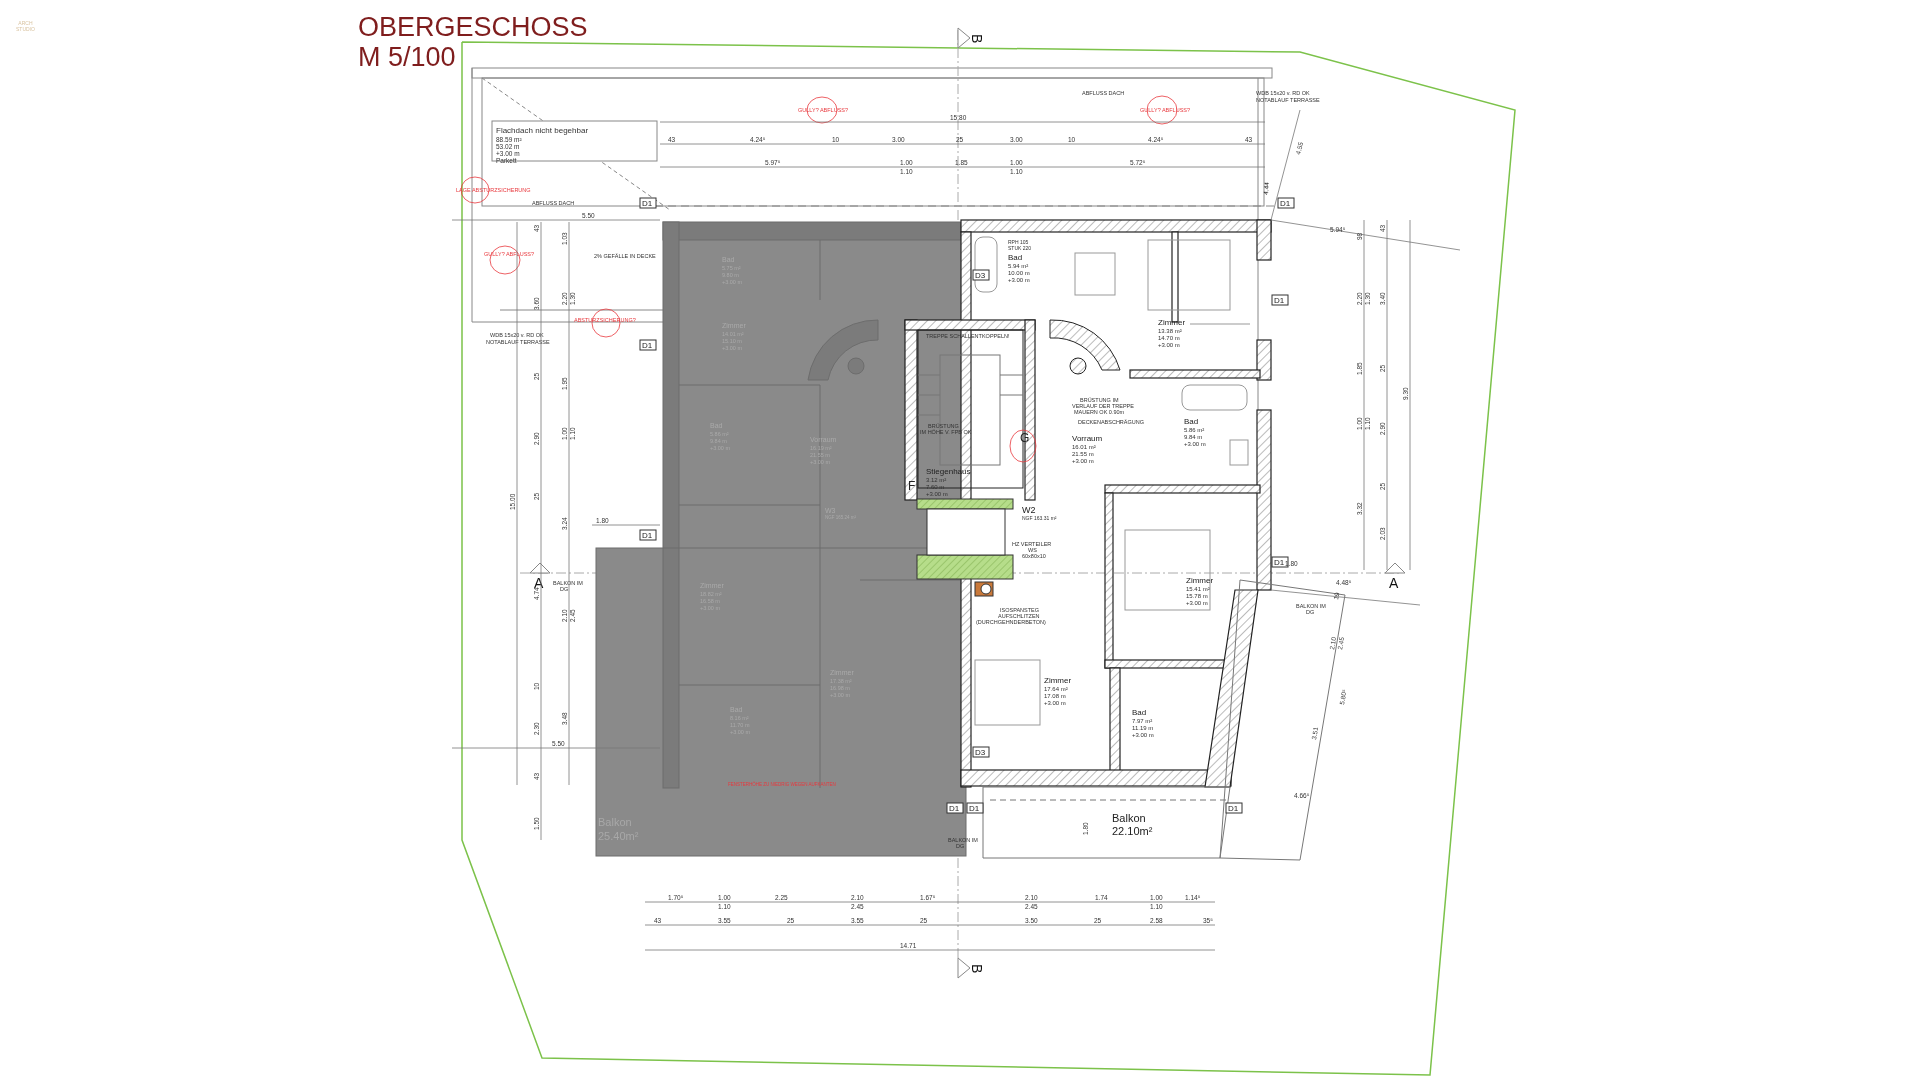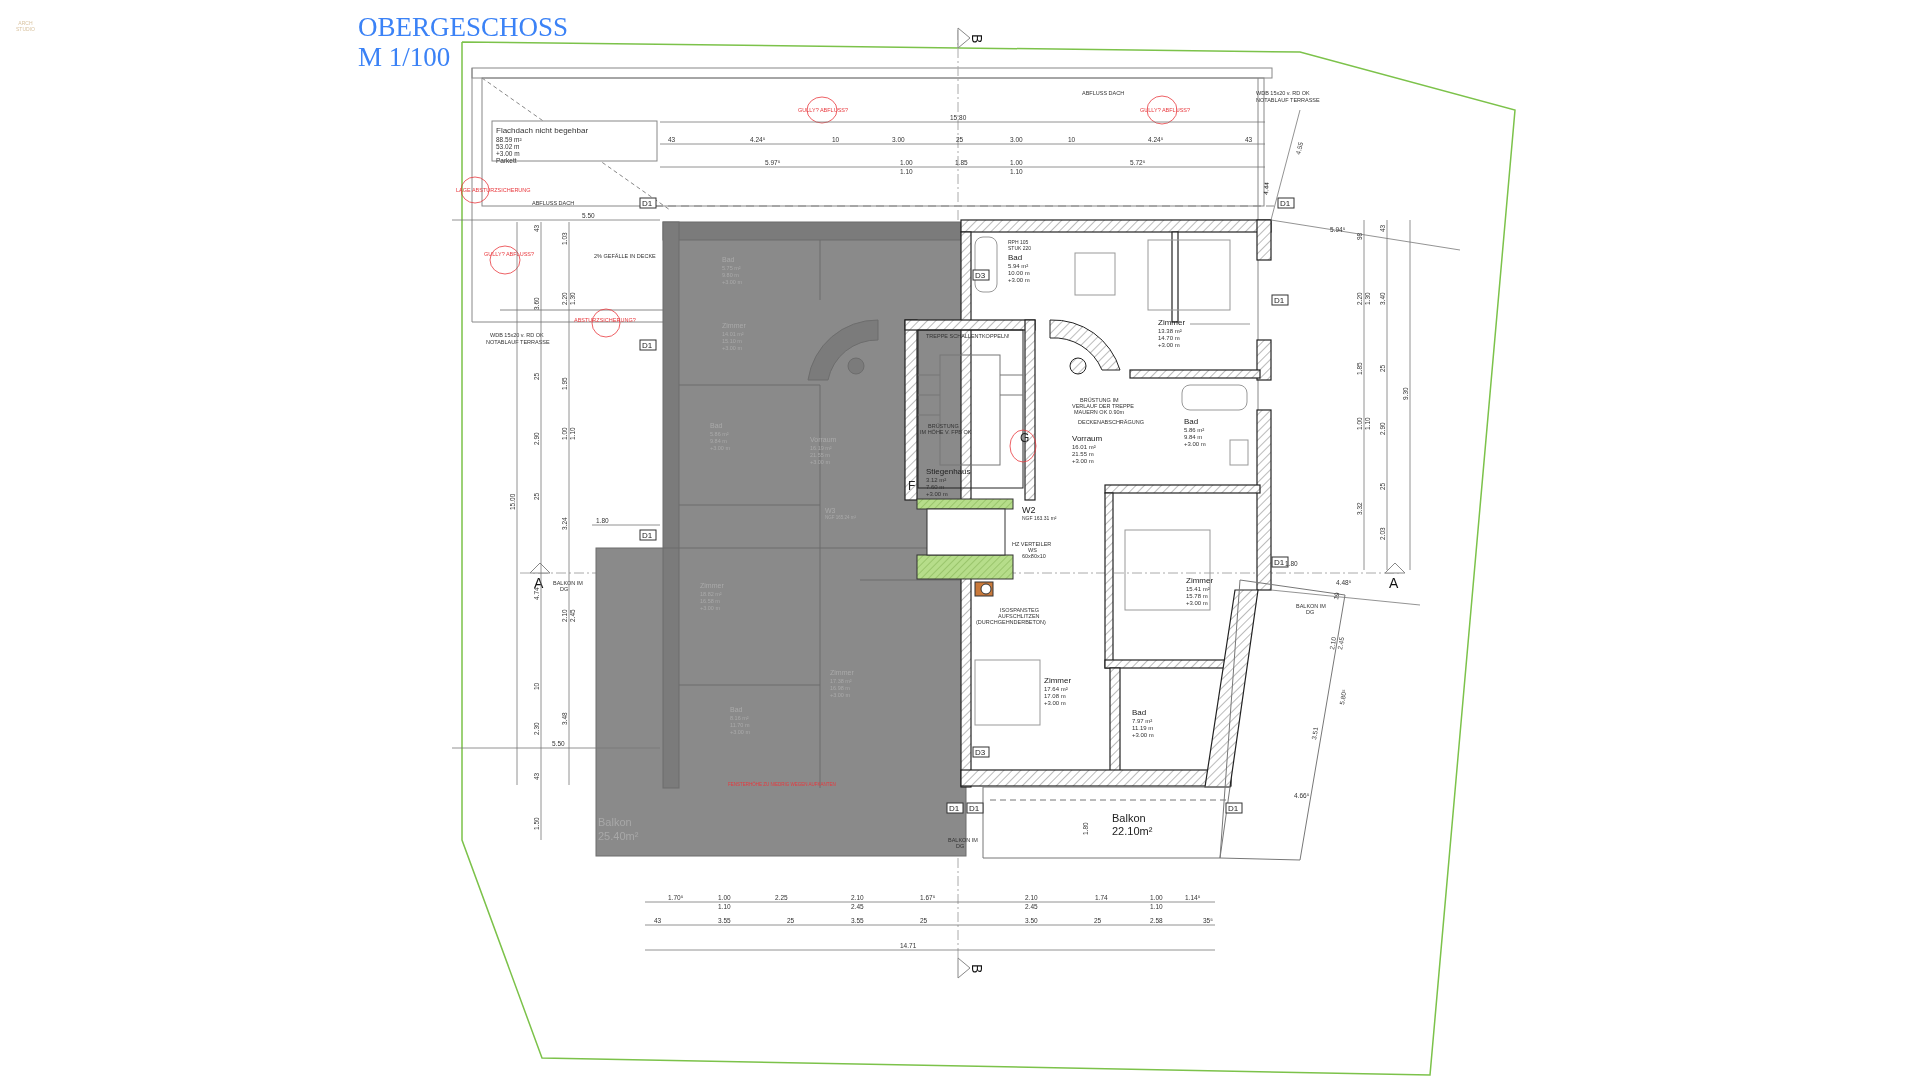--- a/index.html
+++ b/index.html
@@ -1,27 +1,27 @@
 <!DOCTYPE html>
 <html><head>
 <meta charset="utf-8">
 <style>
   html,body{margin:0;padding:0;background:#fff;}
   body{width:1920px;height:1080px;position:relative;overflow:hidden;font-family:"Liberation Sans",sans-serif;}
   #plan{position:absolute;left:0;top:0;}
-  .title{position:absolute;left:358px;top:12px;font-size:27px;line-height:30px;color:#3b82f6;font-family:Liberation Serif, serif;}
+  .title{position:absolute;left:358px;top:12px;font-size:27px;line-height:30px;color:#7f1d1d;font-family:Liberation Sans, sans-serif;}
   .corner-mark{position:absolute;left:16px;top:20px;font-size:5px;color:#d9c3a0;line-height:6px;text-align:center;}
   svg text{font-family:"Liberation Sans",sans-serif;}
 </style>
 </head>
 <body>
 
 <div class="title">
   <div>OBERGESCHOSS</div>
-  <div>M 1/100</div>
+  <div>M 5/100</div>
 </div>
 <div class="corner-mark">
   <div>ARCH</div>
   <div>STUDIO</div>
 </div>
 
 <svg id="plan" width="1920" height="1080" viewBox="0 0 1920 1080">
   <defs>
     <pattern id="hatch" width="6" height="6" patternUnits="userSpaceOnUse" patternTransform="rotate(45)">
       <rect width="6" height="6" fill="#fff"></rect>

